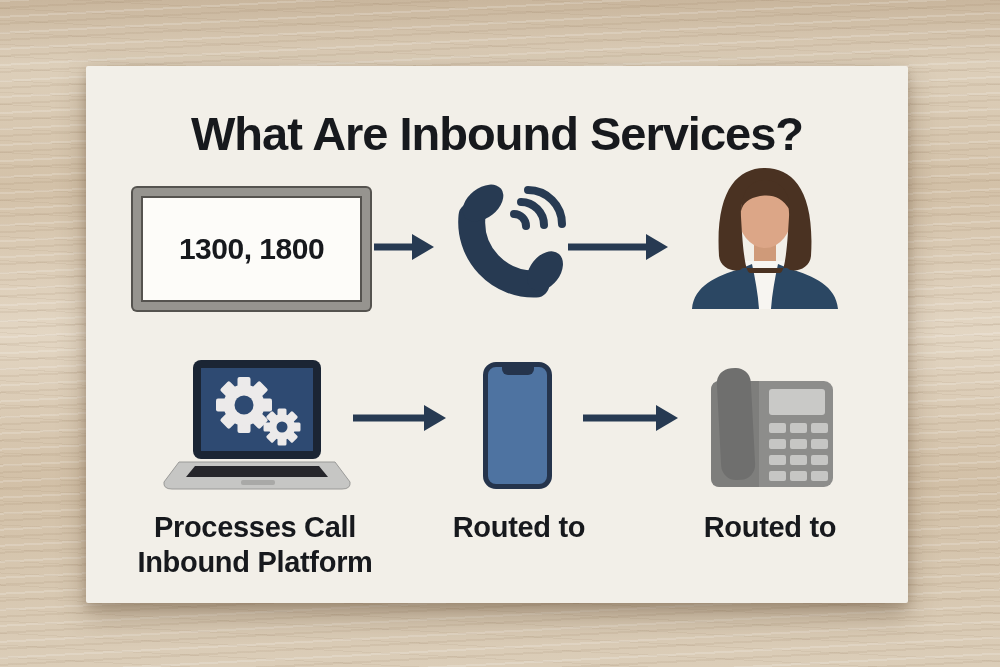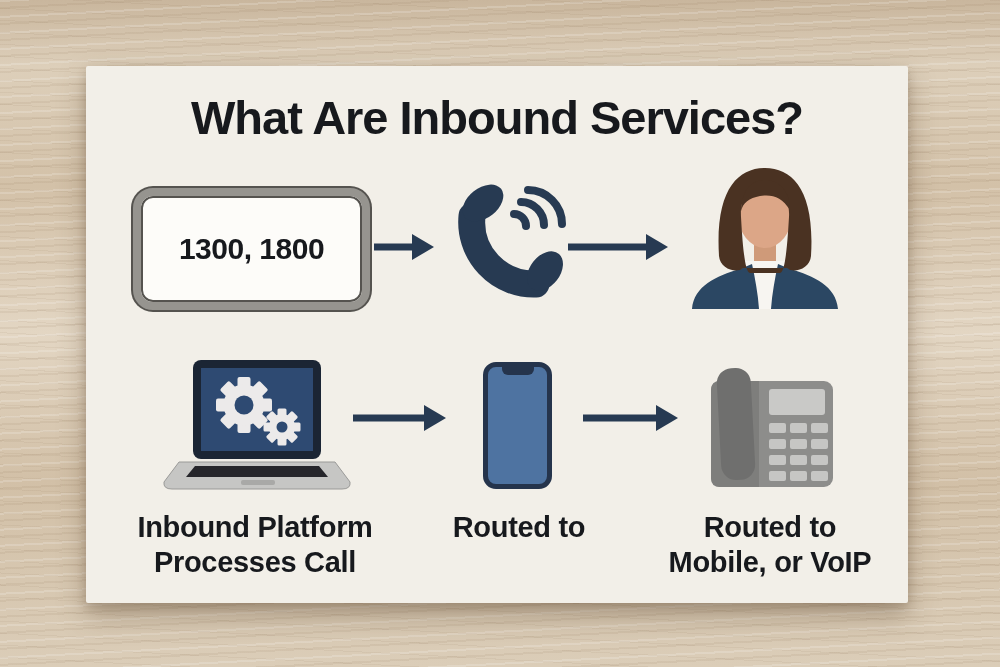--- a/index.html
+++ b/index.html
@@ -12,26 +12,26 @@
       repeating-linear-gradient(183deg, rgba(120,92,62,.07) 0 1px, rgba(0,0,0,0) 1px 12px),
       linear-gradient(180deg,#c9b69d 0%,#ddcfba 10%,#d3c1a8 28%,#e3d6c3 50%,#d2c0a7 72%,#dbcdb8 100%);
   }
   .card{
     position:absolute;left:86px;top:66px;width:822px;height:537px;
     background:var(--card-bg,#f2efe8);border-radius:2px;
     box-shadow:0 12px 28px rgba(90,68,45,.38),0 4px 10px rgba(90,68,45,.22);
   }
   .card > *{position:absolute;}
   .title{
-    left:0;right:0;top:24px;margin:0;text-align:center;
+    left:0;right:0;top:24px;margin:16px;text-align:center;
     font-size:47px;font-weight:700;letter-spacing:-1px;color:var(--text-dark,#17191d);
   }
   .sign{
     left:47px;top:122px;width:237px;height:122px;box-sizing:border-box;
-    background:#fdfcf9;border:8px solid var(--sign-border-gray,#96948f);border-radius:20px;
+    background:#fdfcf9;border:8px solid var(--sign-border-gray,#96948f);border-radius:4px;
     box-shadow:0 0 0 2px #55534f, inset 0 0 0 2px #55534f;
     display:flex;flex-direction:column;justify-content:center;align-items:center;
   }
   .sign-line{
     font-size:30px;font-weight:700;letter-spacing:-0.5px;line-height:34px;
     color:var(--text-dark,#17191d);white-space:nowrap;
   }
   .arrow{height:28px;overflow:visible;}
   .arrow-1{left:288px;top:167px;}
   .arrow-2{left:482px;top:167px;}
@@ -160,24 +160,23 @@
       <rect x="72" y="90" width="17" height="10" rx="2"></rect>
         <rect x="93" y="90" width="17" height="10" rx="2"></rect>
         <rect x="114" y="90" width="17" height="10" rx="2"></rect>
       <rect x="72" y="106" width="17" height="10" rx="2"></rect>
         <rect x="93" y="106" width="17" height="10" rx="2"></rect>
         <rect x="114" y="106" width="17" height="10" rx="2"></rect>
     </g>
   </svg>
 
   <div class="caption caption-platform">
+    <div>Processes Call</div>
     <div>Inbound Platform</div>
-    <div>Processes Call</div>
   </div>
   <div class="caption caption-landline">
     <div>Routed to</div>
   </div>
   <div class="caption caption-mobile">
     <div>Routed to</div>
-    <div>Mobile, or VoIP</div>
   </div>
 
 </div>
 
 </body></html>

